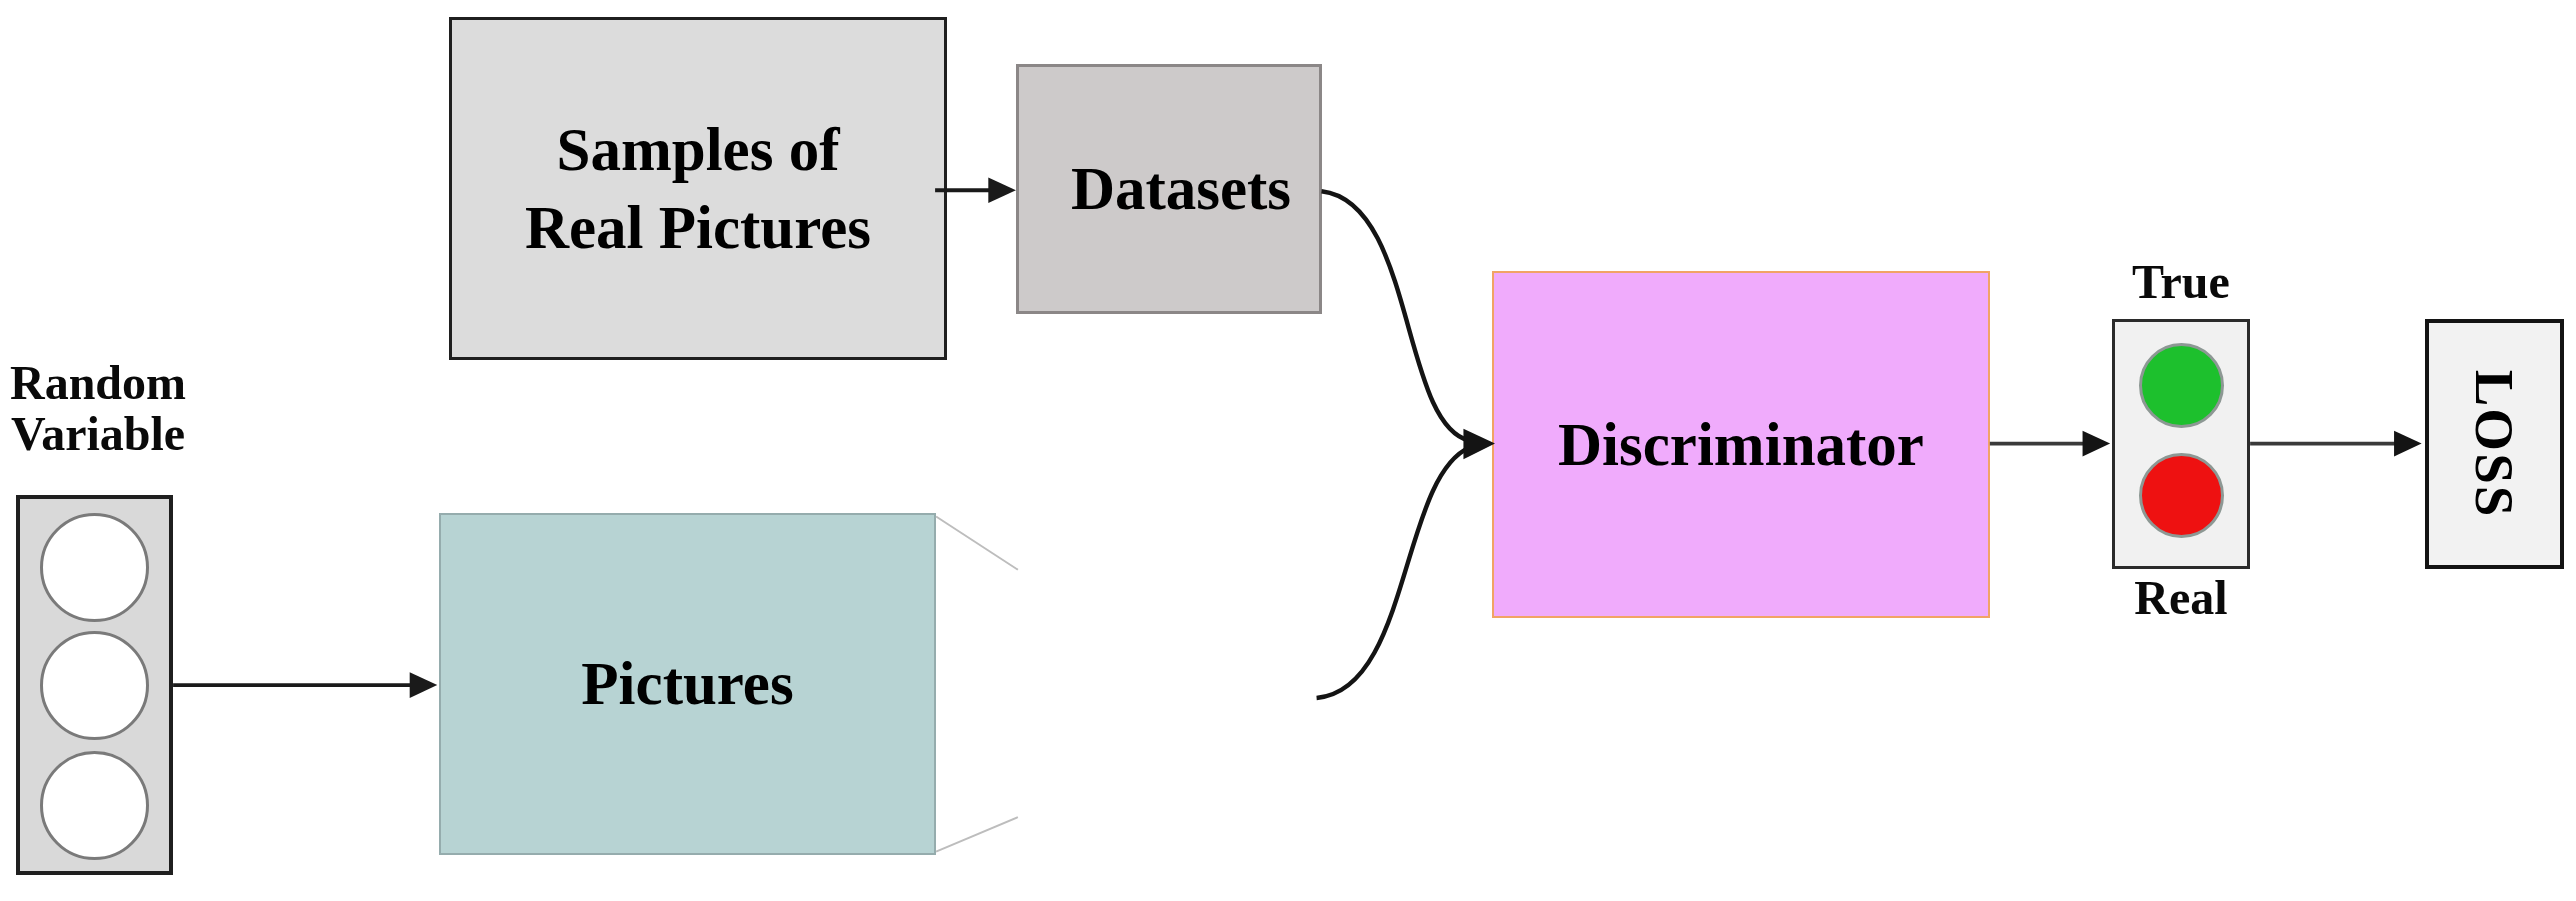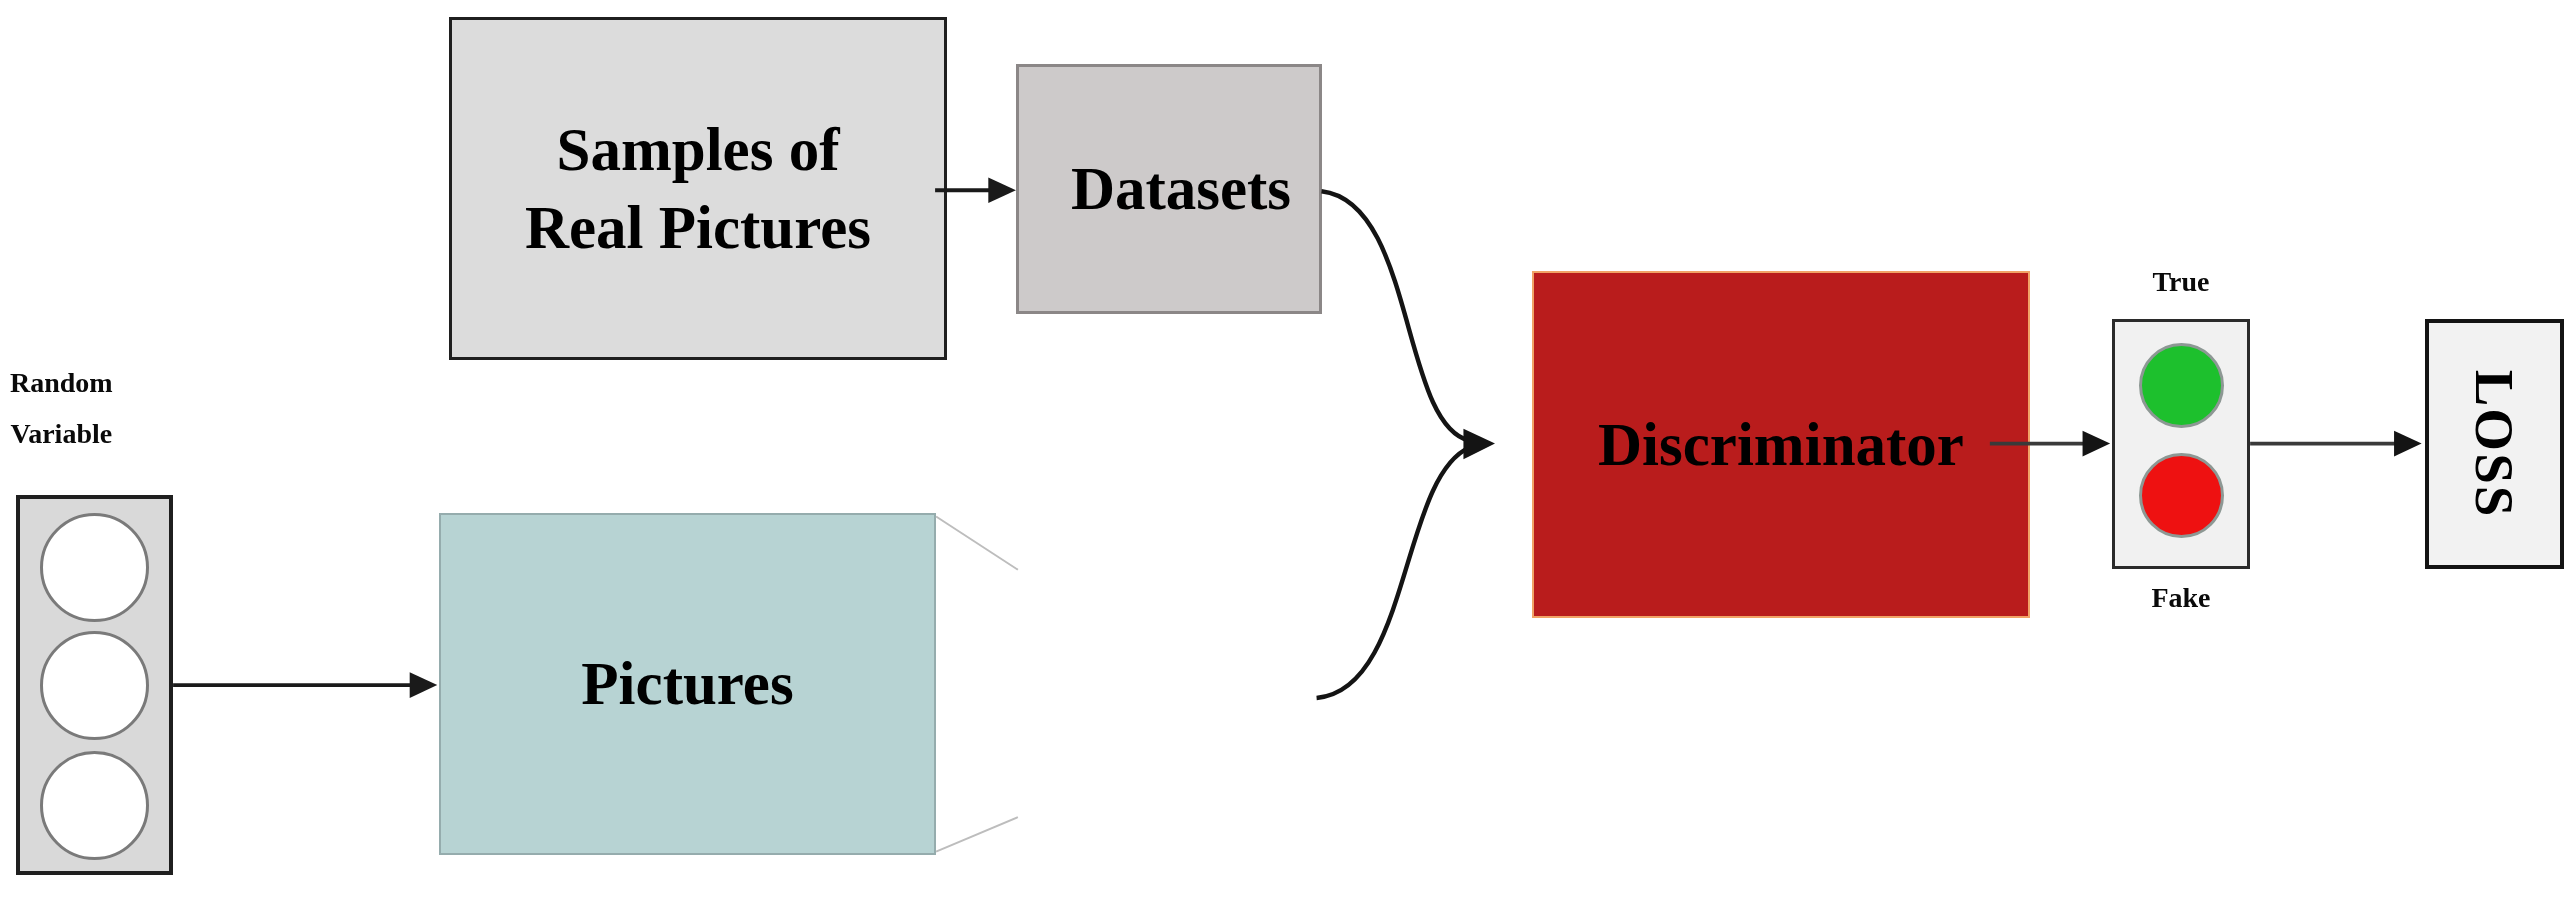--- a/index.html
+++ b/index.html
@@ -12,21 +12,21 @@
   }
   .box{
     position:absolute;
     display:flex;align-items:center;justify-content:center;
     box-sizing:border-box;
     color:#000;
     text-align:center;
   }
   .big-label{font-size:61px;font-weight:600;line-height:78px;letter-spacing:0px;}
   .small-label{
-    position:absolute;font-size:28px;font-weight:700;color:#0a0a0a;
+    position:absolute;font-size:48px;font-weight:700;color:#0a0a0a;
     line-height:51px;
   }
   #samples-box{left:437px;top:17px;width:498px;height:343px;border:3px solid #1f1f1f;margin-left:12px;}
   #datasets-box{left:1016px;top:64px;width:306px;height:250px;border:3px solid #8b8787;padding-left:24px;}
   #generator-box{left:439px;top:513px;width:497px;height:342px;border:2px solid #95acad;}
   #gx-box{left:1018px;top:569px;width:299px;height:250px;border:4px solid #6e6867;
           font-family:"Liberation Sans", sans-serif;}
   #gx-box .big-label{font-family:"Liberation Sans", sans-serif;font-weight:400;font-size:69px;}
   #discriminator-box{left:1492px;top:271px;width:498px;height:347px;border:2px solid #f1a366;}
   #indicator-box{left:2112px;top:319px;width:138px;height:250px;border:3px solid #2b2b2b;background:#f1f1f1;}
@@ -80,30 +80,30 @@
     <div class="rv-circle" style="left:20px;top:14px;"></div>
     <div class="rv-circle" style="left:20px;top:132px;"></div>
     <div class="rv-circle" style="left:20px;top:252px;"></div>
   </div>
 
   <div class="box" id="generator-box" style="background: rgb(183, 211, 211);">
     <span class="big-label">Pictures</span>
   </div>
 
 
-  <div class="box" id="discriminator-box" style="background: #b91c1c; margin-left: 40px;">
+  <div class="box" id="discriminator-box" style="background: #f0abfc;">
     <span class="big-label">Discriminator</span>
   </div>
 
   <div class="small-label" id="true-label">True</div>
   <div class="box" id="indicator-box" style="background: rgb(241, 241, 241);">
     <div class="ind-circle" style="left: 24px; top: 21px; background: rgb(29, 192, 45);"></div>
     <div class="ind-circle" style="left: 24px; top: 131px; background: rgb(238, 17, 17);"></div>
   </div>
-  <div class="small-label" id="fake-label">Fake</div>
+  <div class="small-label" id="fake-label">Real</div>
 
   <div class="box" id="loss-box" style="background: rgb(242, 242, 242);">
     <span class="big-label">LOSS</span>
   </div>
 
   <svg id="wires" width="2576" height="901" viewBox="0 0 2612 914">
 
     <line x1="949" y1="524" x2="1032" y2="578" stroke="#bdbdbd" stroke-width="2"></line>
     <line x1="949" y1="864" x2="1032" y2="829" stroke="#bdbdbd" stroke-width="2"></line>
 

